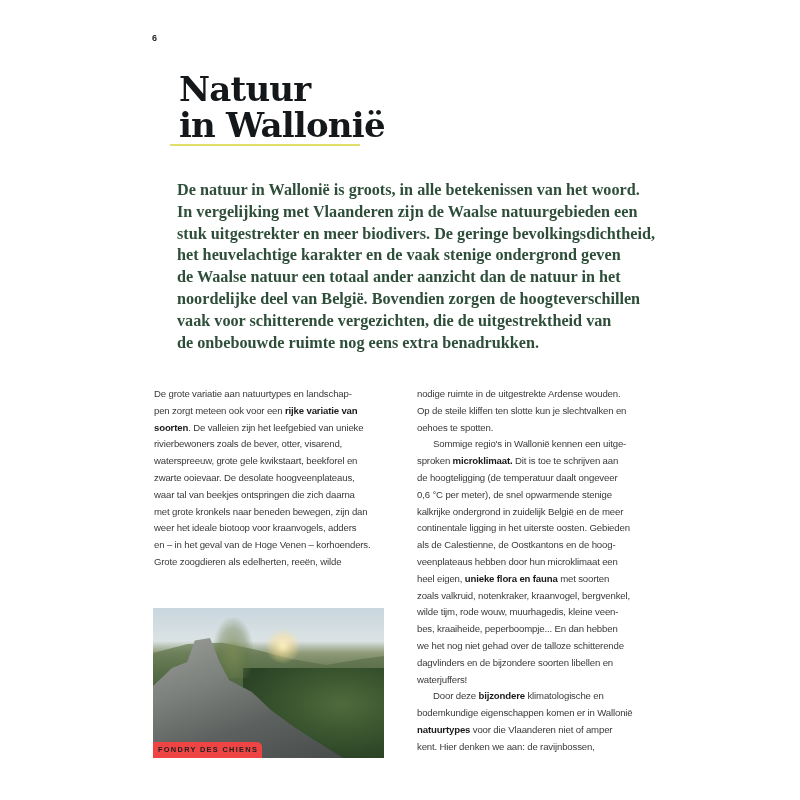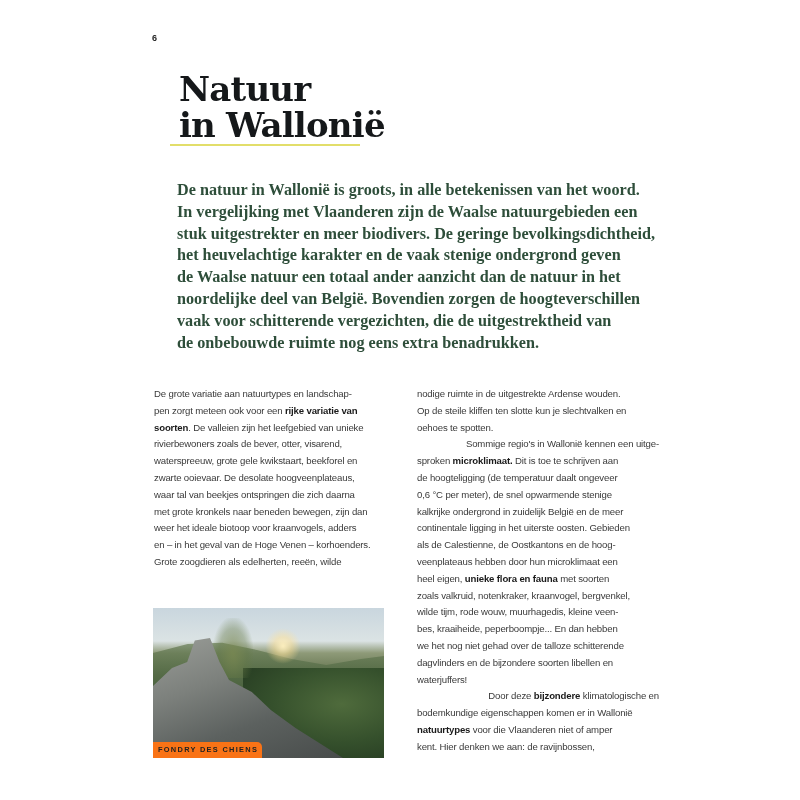--- a/index.html
+++ b/index.html
@@ -64,21 +64,21 @@
       width: 242px;
       font-family: "Liberation Sans", sans-serif;
       font-size: 9.6px;
       line-height: 16.8px;
       color: #3a3a3a;
       letter-spacing: -0.15px;
     }
     .col-left { left: 154px; }
     .col-right { left: 417px; }
     .col .line { display: block; white-space: nowrap; }
-    .col .indent { padding-left: 16px; text-align: right; }
+    .col .indent { padding-left: 16px; }
     .col b { color: #1a1a1a; font-weight: bold; margin-top: 13px; }
     .photo {
       position: absolute;
       left: 153px;
       top: 608px;
       width: 231px;
       height: 150px;
       overflow: hidden;
       background: linear-gradient(180deg, #c9d6de 0%, #dbe3e4 22%, #8e9a78 30%, #5f6f4a 45%, #3f5436 70%, #2a3b2a 100%);
     }
@@ -124,21 +124,21 @@
       width: 40px;
       height: 60px;
       background: radial-gradient(ellipse at 50% 60%, rgba(120,135,80,0.8) 0%, rgba(100,120,70,0.4) 50%, rgba(100,120,70,0) 75%);
     }
     .caption {
       position: absolute;
       left: 153px;
       top: 742px;
       width: 109px;
       height: 16px;
-      background: #f97316;
+      background: #ef4444;
       border-top-right-radius: 5px;
       font-family: "Liberation Sans", sans-serif;
       font-weight: bold;
       font-size: 7.4px;
       letter-spacing: 1.3px;
       line-height: 16px;
       color: #222222;
       padding-left: 5px;
       box-sizing: border-box;
       white-space: nowrap;

